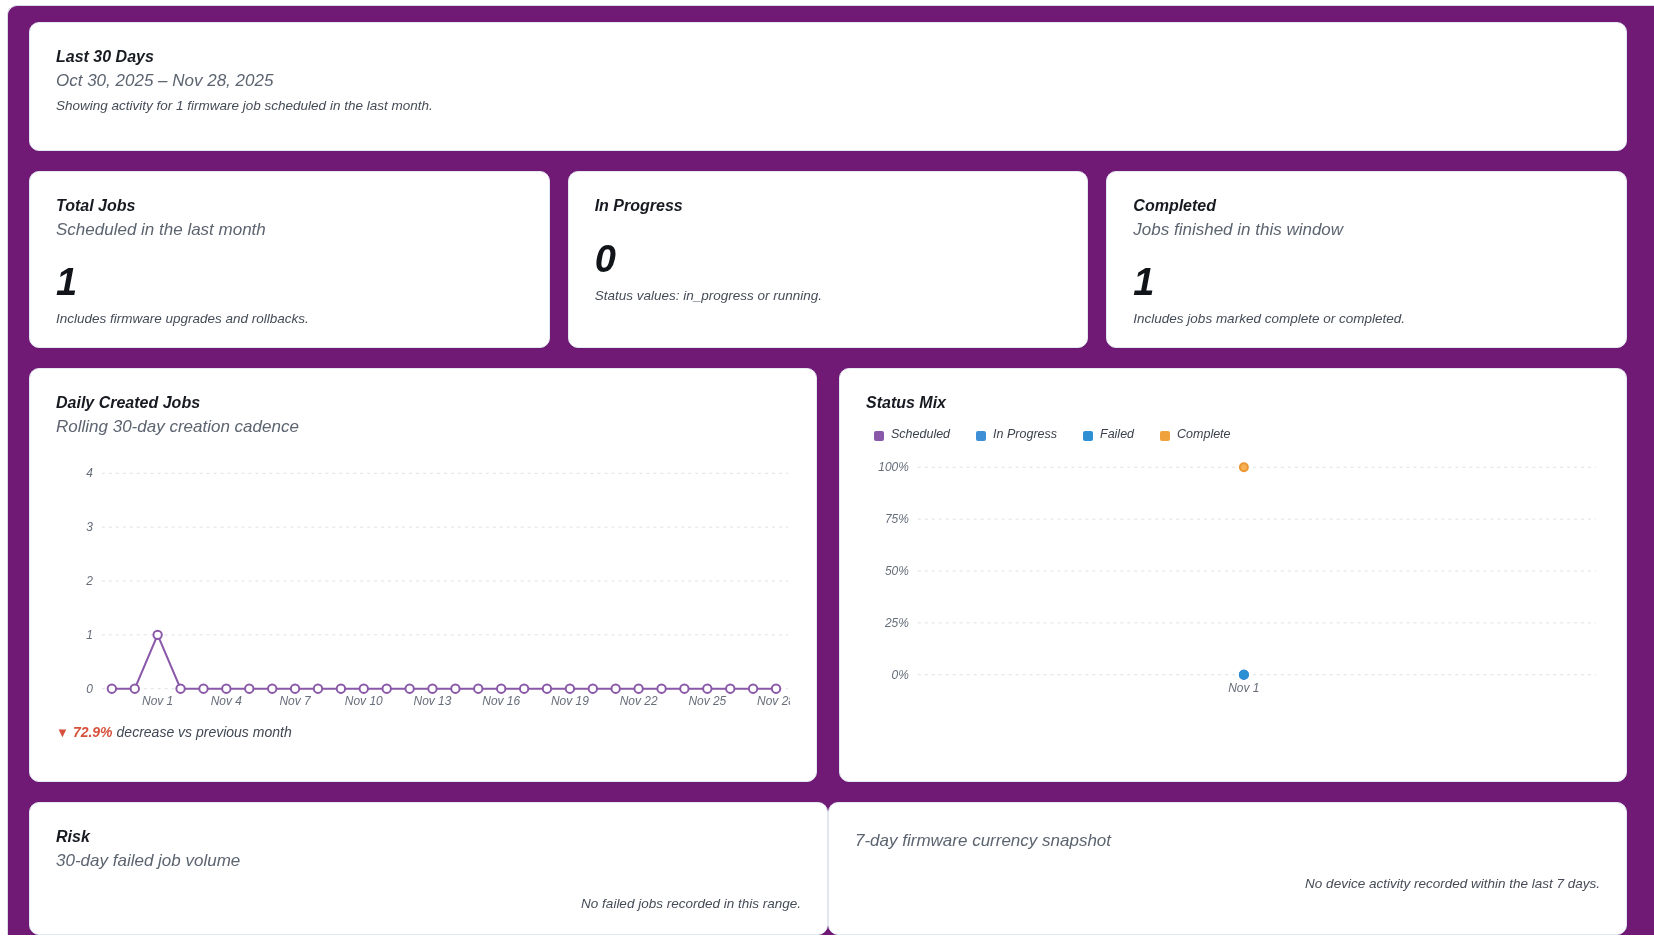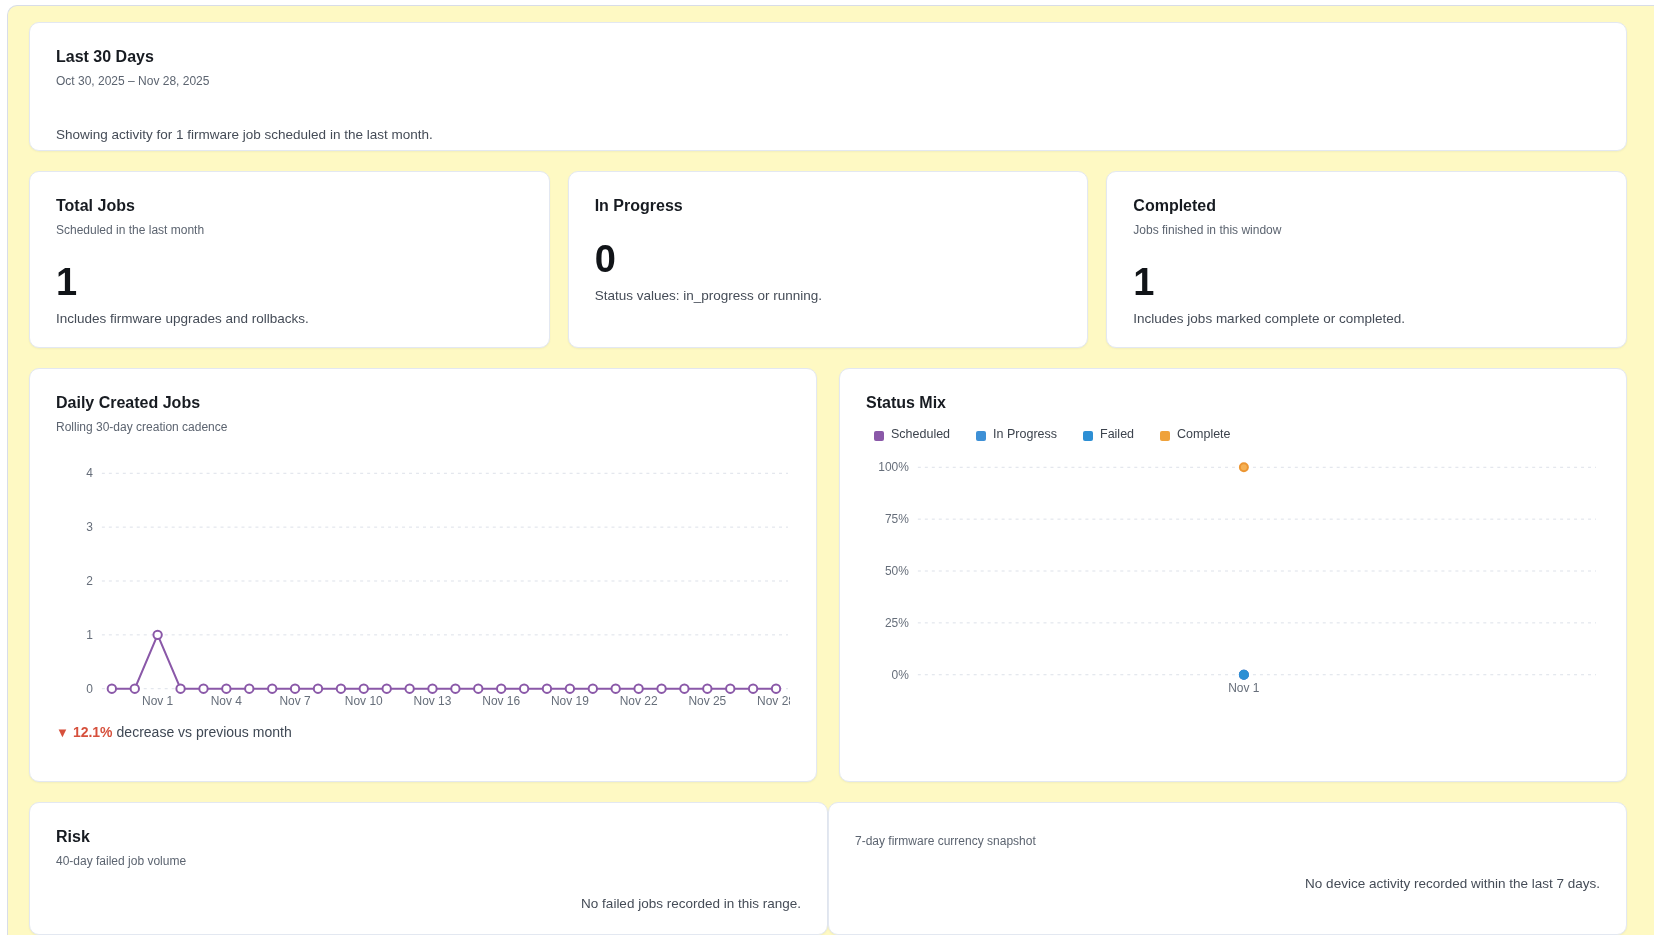--- a/index.html
+++ b/index.html
@@ -1,36 +1,37 @@
 <!DOCTYPE html>
 <html><head>
 <meta charset="utf-8">
 <style>
   * { box-sizing: border-box; }
   html, body { margin: 0; padding: 0; width: 1654px; height: 939px; background: #ffffff;
     font-family: "Liberation Sans", sans-serif; }
   .page {
     position: absolute; top: 5px; left: 7px; right: 0; bottom: 4px;
-    background: #fef9c3;
+    background: #701a75;
     border-top: 1px solid #d8dde8; border-left: 1px solid #d8dde8;
     border-top-left-radius: 10px;
     padding: 16px 27px 0 21px;
     overflow: hidden;
+    font-style: italic;
   }
   .card {
     background: #ffffff;
     border: 1px solid #e3e8f1;
     border-radius: 10px;
     box-shadow: 0 1px 2px rgba(20,30,60,0.05);
     padding: 24px 26px;
   }
   .card-title { font-size: 16px; font-weight: 700; color: #171b21; line-height: 20px; }
-  .card-subtitle { font-size: 12px; color: #5c6470; margin-top: 5px; line-height: 18px; }
+  .card-subtitle { font-size: 17px; color: #5c6470; margin-top: 5px; line-height: 18px; }
   .summary-card { margin-bottom: 20px; height: 129px; }
-  .summary-desc { font-size: 13.5px; color: #454c57; margin-top: 37px; }
+  .summary-desc { font-size: 13.5px; color: #454c57; margin-top: 8px; }
   .stats-row { display: grid; grid-template-columns: 1fr 1fr 1fr; gap: 18px; margin-bottom: 20px; }
   .stat-card { height: 177px; }
   .stat-value { font-size: 38px; font-weight: 700; color: #111418; margin-top: 22px; line-height: 42px; }
   .stat-footnote { font-size: 13.5px; color: #454c57; margin-top: 8px; }
   .charts-row { display: grid; grid-template-columns: 1fr 1fr; gap: 22px; margin-bottom: 20px; }
   .chart-card { min-height: 414px; }
   .chart-svg { display: block; width: 100%; margin-top: 12px; }
   .delta-row { margin-top: 16px; font-size: 14px; color: #3f4854; }
   .delta-arrow { color: #d6503c; font-size: 13px; margin-right: 4px; }
   .delta-pct { color: #d6503c; font-weight: 700; margin-right: 4px; }
@@ -125,21 +126,21 @@
           <circle cx="561.2" cy="241.0" r="4.2" fill="#ffffff" stroke="#8a58a8" stroke-width="2"></circle>
           <circle cx="584.2" cy="241.0" r="4.2" fill="#ffffff" stroke="#8a58a8" stroke-width="2"></circle>
           <circle cx="607.2" cy="241.0" r="4.2" fill="#ffffff" stroke="#8a58a8" stroke-width="2"></circle>
           <circle cx="630.1" cy="241.0" r="4.2" fill="#ffffff" stroke="#8a58a8" stroke-width="2"></circle>
           <circle cx="653.1" cy="241.0" r="4.2" fill="#ffffff" stroke="#8a58a8" stroke-width="2"></circle>
           <circle cx="676.1" cy="241.0" r="4.2" fill="#ffffff" stroke="#8a58a8" stroke-width="2"></circle>
           <circle cx="699.0" cy="241.0" r="4.2" fill="#ffffff" stroke="#8a58a8" stroke-width="2"></circle>
           <circle cx="722.0" cy="241.0" r="4.2" fill="#ffffff" stroke="#8a58a8" stroke-width="2"></circle>
         </svg>
       <div class="delta-row">
-        <span class="delta-arrow">▼</span><span class="delta-pct">12.1%</span><span class="delta-text">decrease vs previous month</span>
+        <span class="delta-arrow">▼</span><span class="delta-pct">72.9%</span><span class="delta-text">decrease vs previous month</span>
       </div>
     </div>
 
     <div class="card chart-card">
       <div class="card-title">Status Mix</div>
       <div class="legend-row">
         <span class="legend-item">
           <span class="legend-swatch" style="background: rgb(138, 88, 168);"></span>
           <span class="legend-label">Scheduled</span>
         </span>
@@ -172,21 +173,21 @@
           <circle cx="378.9" cy="222.0" r="4" fill="#2d8fd4" stroke="#2d8fd4" stroke-width="2"></circle>
           <circle cx="378.9" cy="14.0" r="4" fill="#f5b155" stroke="#ec9633" stroke-width="2"></circle>
           <text x="378.89" y="239" text-anchor="middle" class="axis-text">Nov 1</text>
         </svg>
     </div>
   </div>
 
   <div class="bottom-row">
     <div class="card bottom-card">
       <div class="card-title">Risk</div>
-      <div class="card-subtitle">40-day failed job volume</div>
+      <div class="card-subtitle">30-day failed job volume</div>
       <div class="bottom-body">No failed jobs recorded in this range.</div>
     </div>
     <div class="card bottom-card">
       <div class="card-subtitle">7-day firmware currency snapshot</div>
       <div class="bottom-body">No device activity recorded within the last 7 days.</div>
     </div>
   </div>
 
 </div>
 

